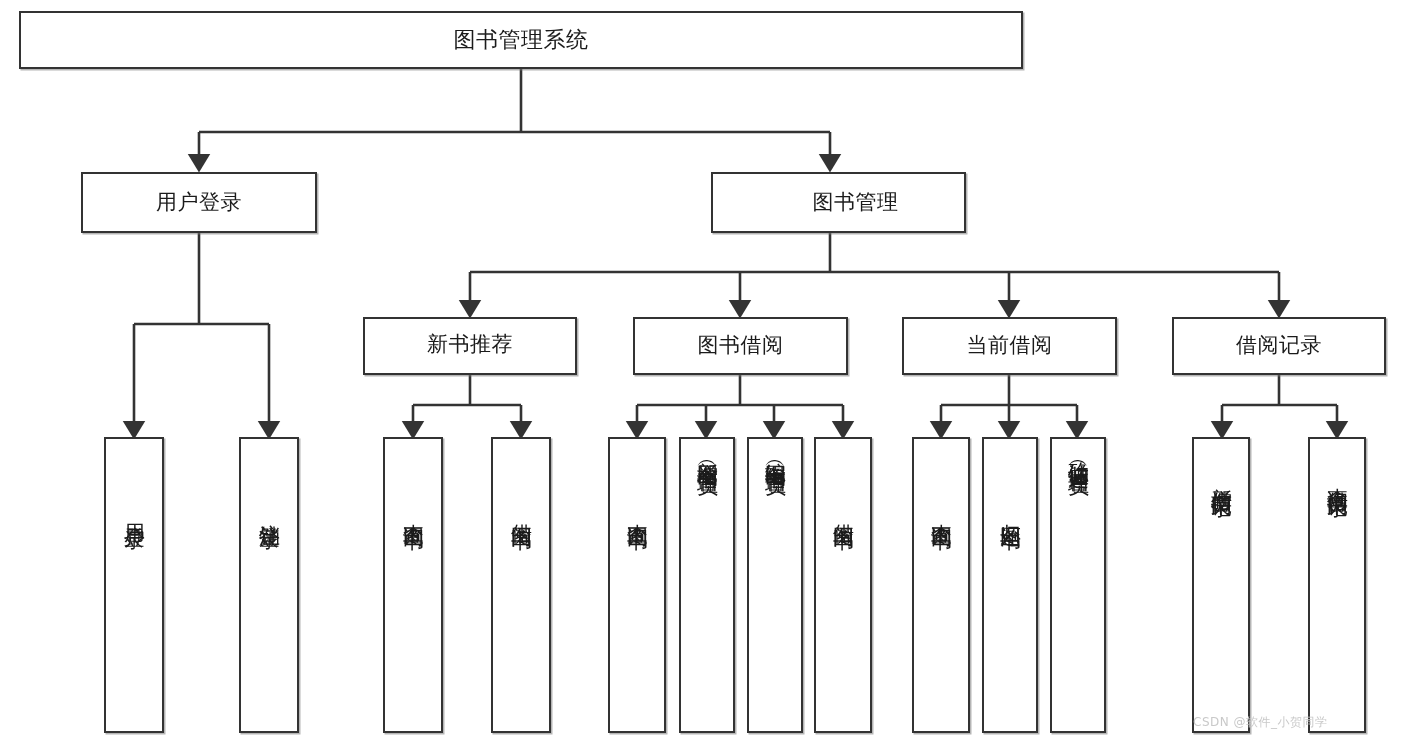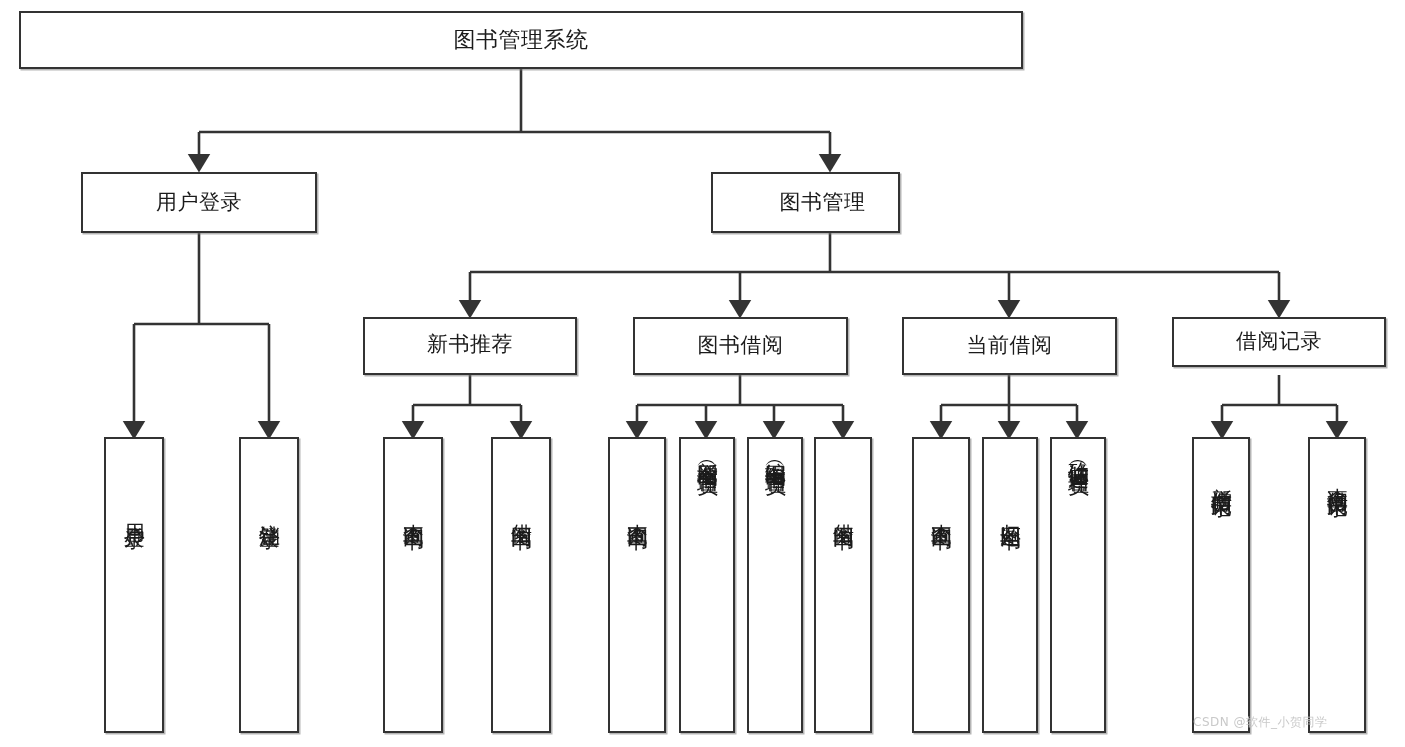--- a/index.html
+++ b/index.html
@@ -124,37 +124,37 @@
   </svg>
 
   <div class="node root" style="left:19px; top:11px; width:1004px; height:58px;">
     <span class="label">图书管理系统</span>
   </div>
 
   <div class="node" style="left:81px; top:172px; width:236px; height:61px;">
     <span class="label">用户登录</span>
   </div>
 
-  <div class="node" style="left:711px; top:172px; width:189px; height:61px;padding-left:34px;">
+  <div class="node" style="left:711px; top:172px; width:255px; height:61px;padding-left:34px;">
     <span class="label">图书管理</span>
   </div>
 
   <div class="node" style="left:363px; top:317px; width:214px; height:58px;font-family:Liberation Mono, monospace;">
     <span class="label">新书推荐</span>
   </div>
 
   <div class="node" style="left:902px; top:317px; width:215px; height:58px;">
     <span class="label">当前借阅</span>
   </div>
 
   <div class="node" style="left:633px; top:317px; width:215px; height:58px;">
     <span class="label">图书借阅</span>
   </div>
 
-  <div class="node" style="left:1172px; top:317px; width:214px; height:50px;">
+  <div class="node" style="left:1172px; top:317px; width:214px; height:58px;">
     <span class="label">借阅记录</span>
   </div>
 
   <div class="node vert" style="left:104px; top:437px; width:60px; height:296px; padding-top:68px;">
     <span class="label">用户登录</span>
   </div>
 
   <div class="node vert" style="left:239px; top:437px; width:60px; height:296px; padding-top:68px;">
     <span class="label">注销登录</span>
   </div>

